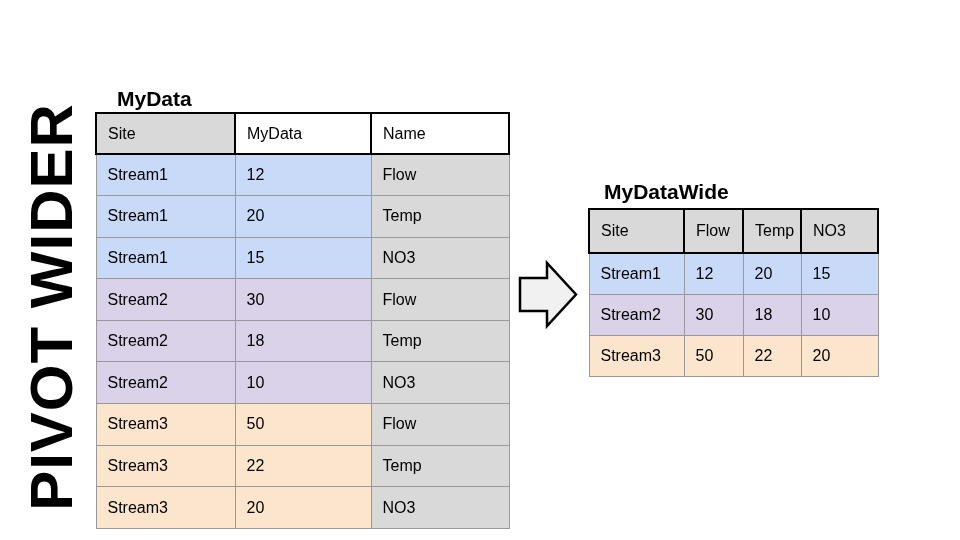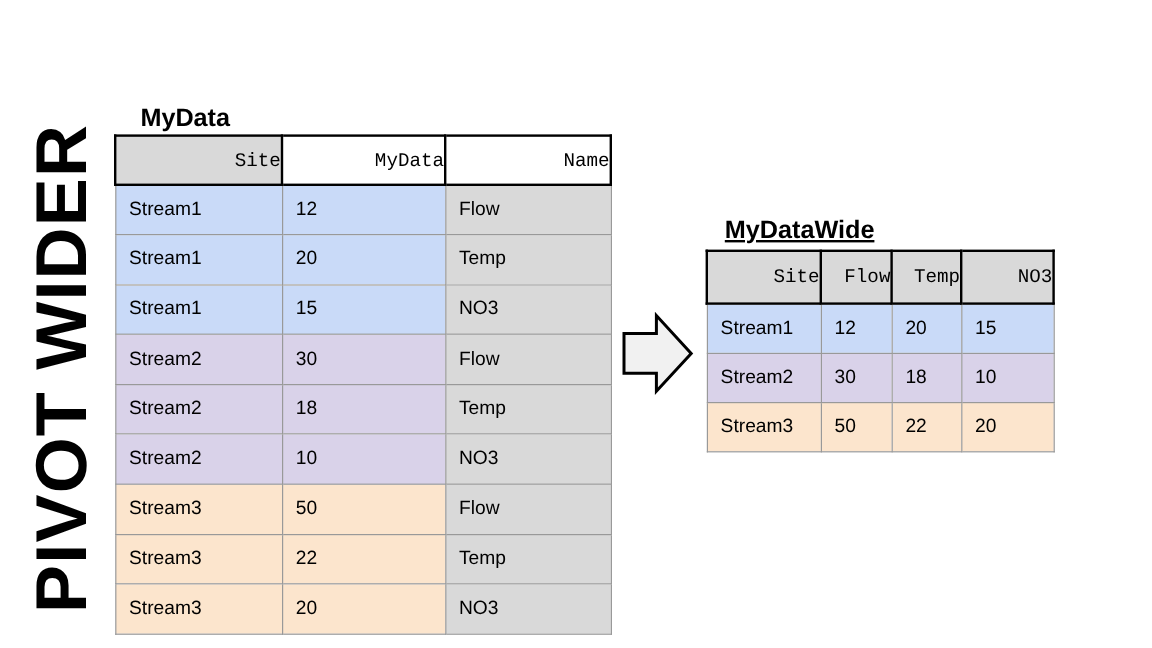--- a/index.html
+++ b/index.html
@@ -21,30 +21,30 @@
     position:absolute; left:208px; top:14px; width:610px; height:64px;
     background:#eeeeee; border:2px solid #000; font-weight:bold;
     font-size:18px; line-height:23px; padding-top:8px;
   }
   .code-line-1 { padding-left:11px; white-space:pre; }
   .code-line-2 { padding-left:240px; white-space:pre; }
 
   
   .table-title { position:absolute; font-weight:bold; font-size:21px;text-align:center; }
   .long-table-title { left:117px; top:87px; }
-  .wide-table-title { left:604px; top:180px;text-decoration:underline; }
+  .wide-table-title { left:604px; top:180px; }
 
   
   table { border-collapse:collapse; table-layout:fixed; font-size:16px; }
   .long-table { position:absolute; left:95px; top:112px; width:413px; }
   .wide-table { position:absolute; left:588px; top:208px; width:289px; }
 
   th {
-    font-weight:normal; text-align:right; border:2px solid #000;
-    padding:0 0 0 11px; background:#ffffff;font-family:Liberation Mono, monospace;
+    font-weight:normal; text-align:left; border:2px solid #000;
+    padding:0 0 0 11px; background:#ffffff;
   }
   .long-table th { height:41px; }
   .wide-table th { height:44px; }
   th.gray-head { background:#d9d9d9; }
 
   td {
     border:1px solid #999999; padding:0 0 0 11px; overflow:hidden;margin-left:21px;
   }
   .long-table td { height:41.6px; }
   .wide-table td { height:41px; }

